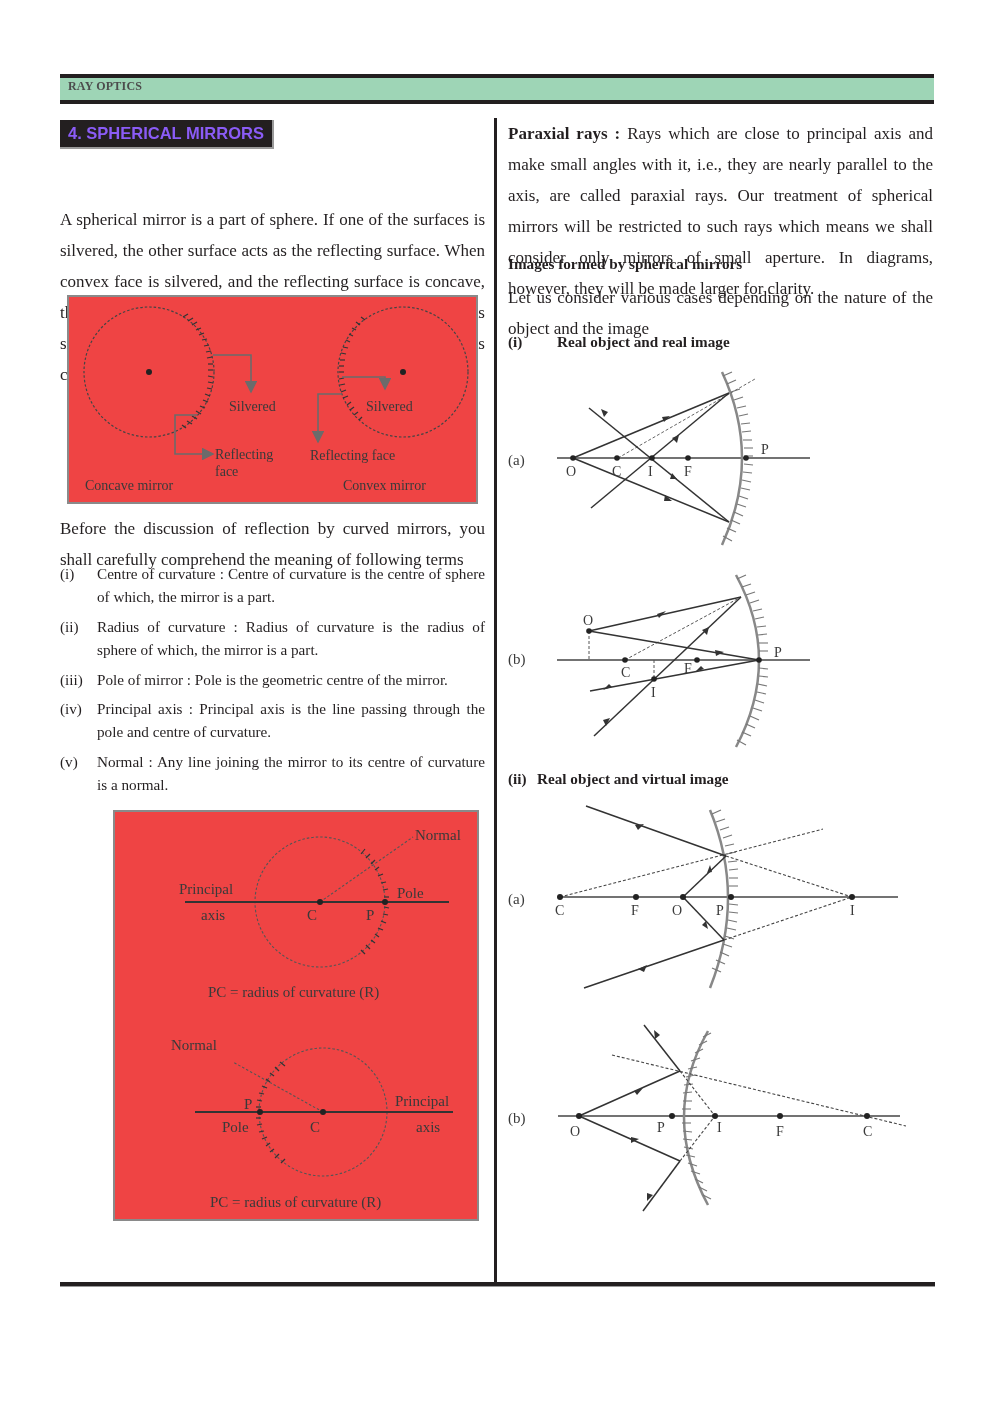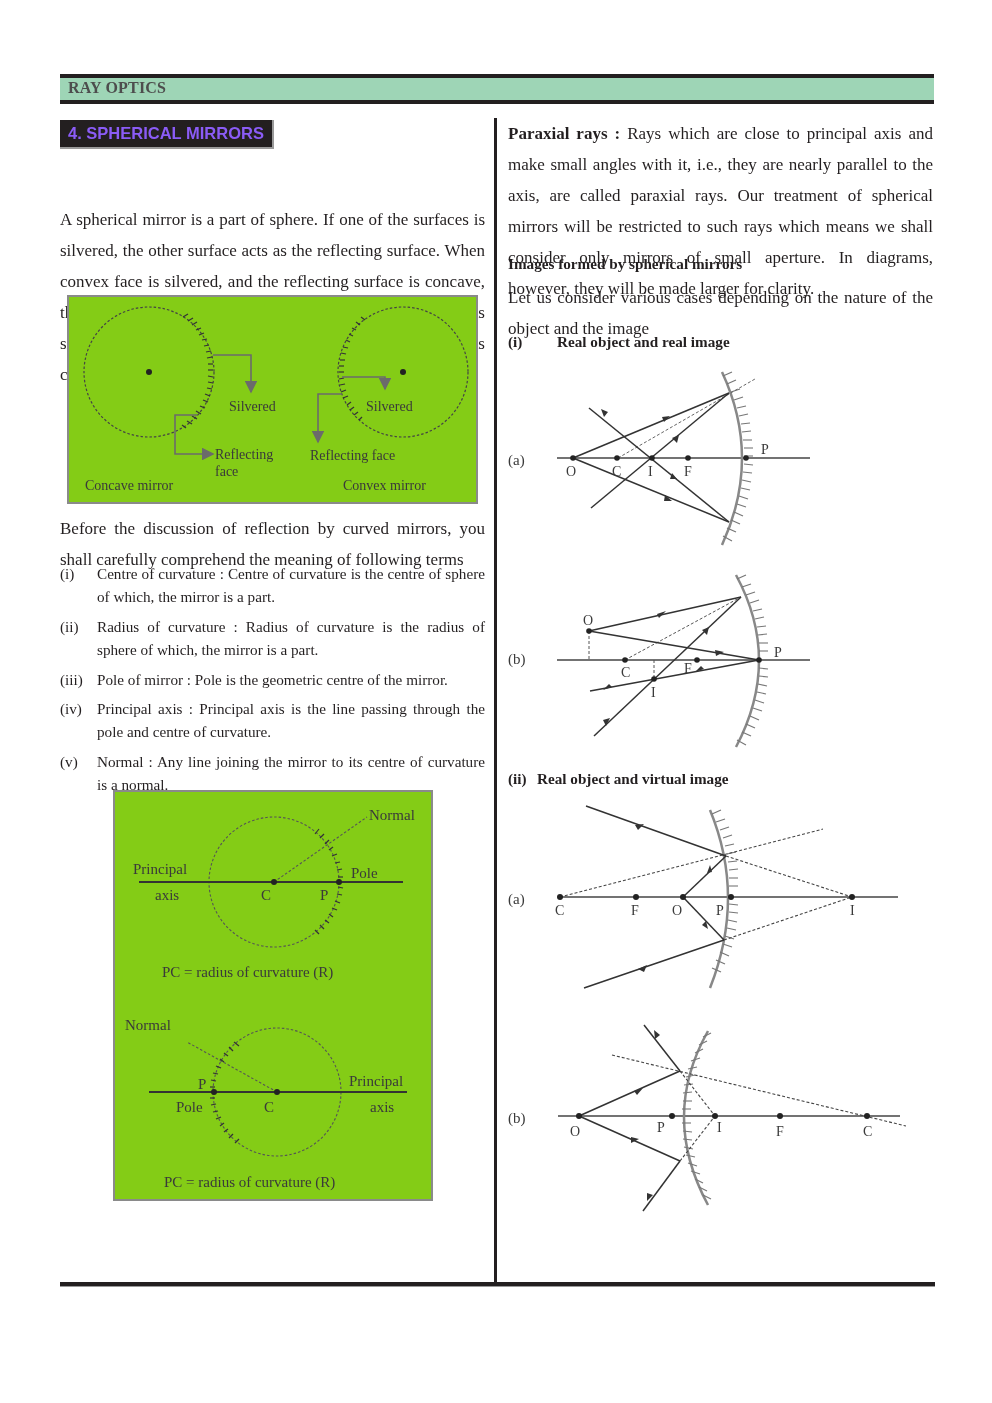--- a/index.html
+++ b/index.html
@@ -3,39 +3,39 @@
 <meta charset="utf-8">
 <style>
   html, body { margin: 0; padding: 0; background: #ffffff; }
   body { width: 992px; height: 1403px; position: relative; overflow: hidden;
          font-family: "Liberation Serif", "DejaVu Serif", serif; color: #231f20; }
   .abs { position: absolute; }
   
   .hdr-top { left: 60px; top: 74px; width: 874px; height: 4px; background: #231f20; }
   .hdr-band { left: 60px; top: 78px; width: 874px; height: 22px; background: #9ed5b6; }
   .hdr-bot { left: 60px; top: 100px; width: 874px; height: 4px; background: #231f20; }
-  .hdr-title { left: 68px; top: 79px; font-size: 16px; font-weight: bold; color: #4d4d4d;
+  .hdr-title { left: 68px; top: 79px; font-size: 12px; font-weight: bold; color: #4d4d4d;
                font-family: "Liberation Serif", serif; letter-spacing: 0.2px; }
   .col-divider { left: 494px; top: 118px; width: 3px; height: 1166px; background: #231f20; }
   .foot-line { left: 60px; top: 1282px; width: 875px; height: 4px; background: #231f20; }
   .foot-shadow { left: 60px; top: 1286px; width: 875px; height: 1px; background: #999; }
 
   .section-head { left: 60px; top: 120px; height: 27px; padding: 0 8px; background: #231f20; color: #8b5cf6;
                   font-family: "Liberation Sans", "DejaVu Sans", sans-serif; font-weight: bold;
                   font-size: 16.5px; line-height: 27px; border-right: 2px solid #9a9a9a; border-bottom: 2px solid #9a9a9a; }
   .para { font-size: 17px; line-height: 31px; text-align: justify; }
   .para b { font-weight: bold; }
   .lcol { left: 60px; width: 425px; }
   .rcol { left: 508px; width: 425px; }
 
   .term { position: absolute; left: 60px; width: 425px; font-size: 15.2px; line-height: 23px; }
   .term .num { position: absolute; left: 0; top: 0; width: 36px; }
   .term .txt { margin-left: 37px; display: block; text-align: justify; }
 
-  .fig-box { border: 2px solid #8a8a8a; background: #84cc16; }
+  .fig-box { border: 2px solid #8a8a8a; background: #ef4444; }
   svg text { font-family: "Liberation Serif", "DejaVu Serif", serif; fill: #3a3a3a; }
   .sub-label { font-size: 15px; }
   .bold-label { font-weight: bold; font-size: 15.2px; }
 </style>
 </head>
 <body>
 
 <div class="abs hdr-top"></div>
 <div class="abs hdr-band"></div>
 <div class="abs hdr-bot"></div>
@@ -135,21 +135,21 @@
 </div>
 <div class="term" style="top:697px;">
   <span class="num">(iv)</span>
   <span class="txt">Principal axis : Principal axis is the line passing through the pole and centre of curvature.</span>
 </div>
 <div class="term" style="top:750px;">
   <span class="num">(v)</span>
   <span class="txt">Normal : Any line joining the mirror to its centre of curvature is a normal.</span>
 </div>
 
-<div class="abs fig-box" style="left:113px; top:790px; width:316px; height:407px;">
+<div class="abs fig-box" style="left:113px; top:810px; width:316px; height:407px;padding-left:46px;">
   <svg width="316" height="407" viewBox="0 0 316 407">
 
     <circle cx="159" cy="90" r="65" fill="none" stroke="#555" stroke-width="1.1" stroke-dasharray="2.5,2"></circle>
     <line x1="24" y1="90" x2="288" y2="90" stroke="#333" stroke-width="1.8"></line>
     <line x1="159" y1="90" x2="252" y2="25" stroke="#555" stroke-width="1.1" stroke-dasharray="2.5,2"></line>
     <circle cx="159" cy="90" r="3" fill="#222"></circle>
     <circle cx="224" cy="90" r="3" fill="#222"></circle>
     <g stroke="#333" stroke-width="1.2">
       <line x1="200" y1="42" x2="204" y2="37"></line>
         <line x1="205" y1="46" x2="209" y2="42"></line>

